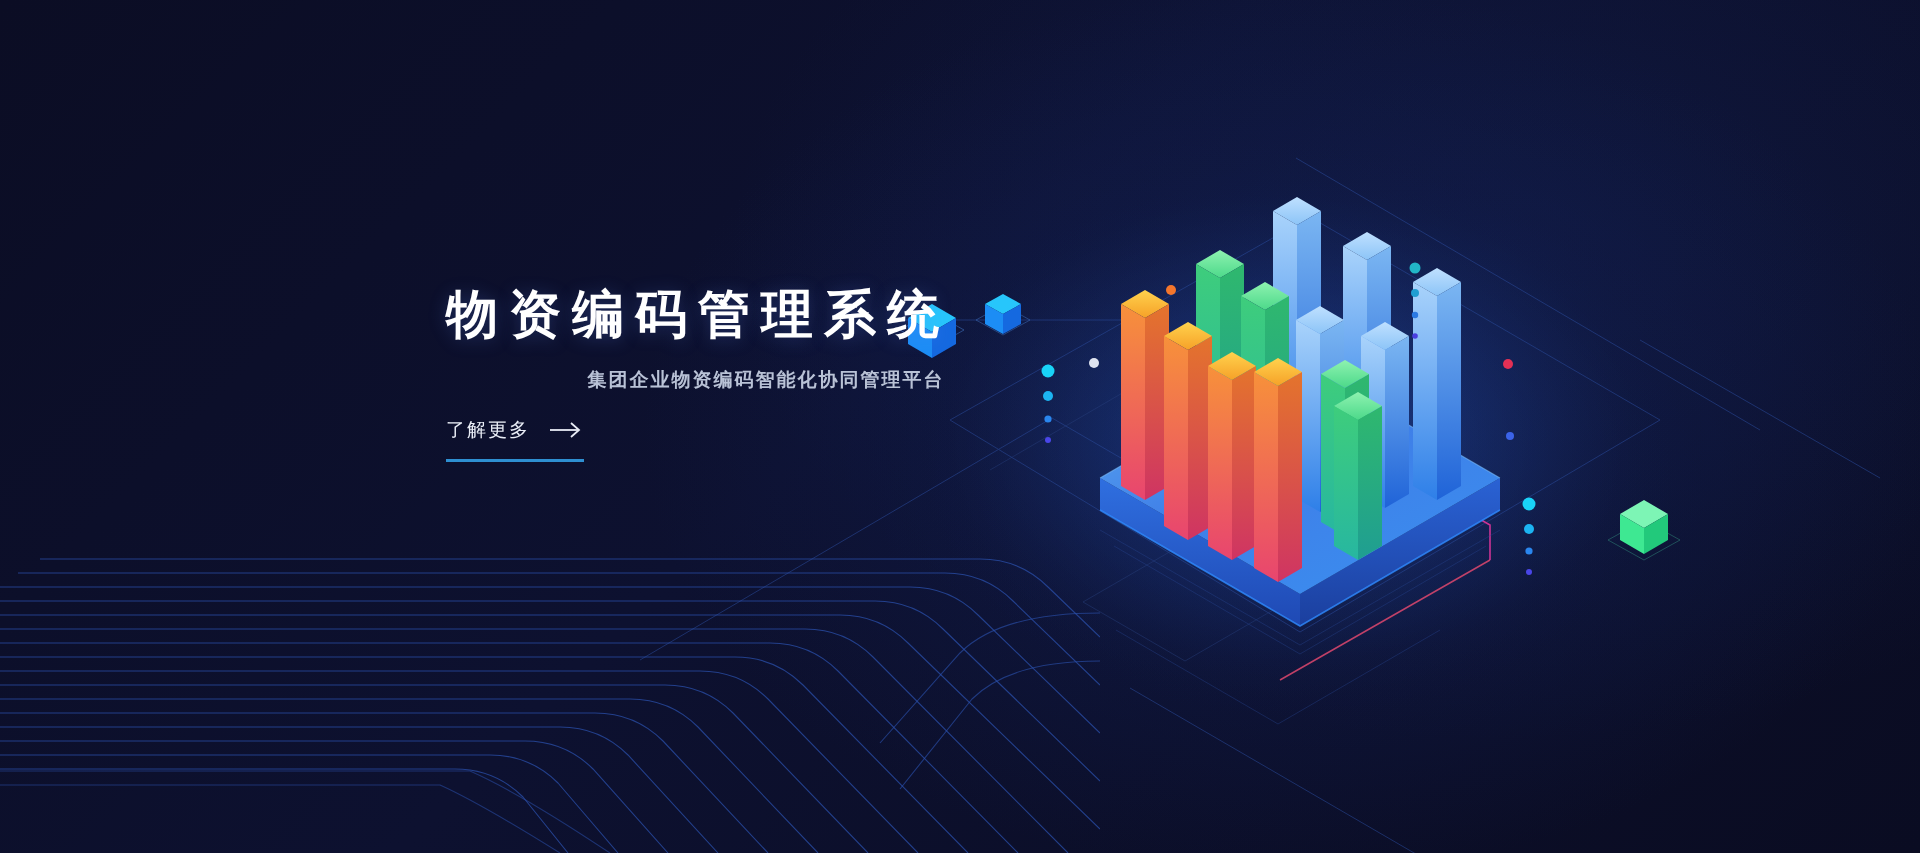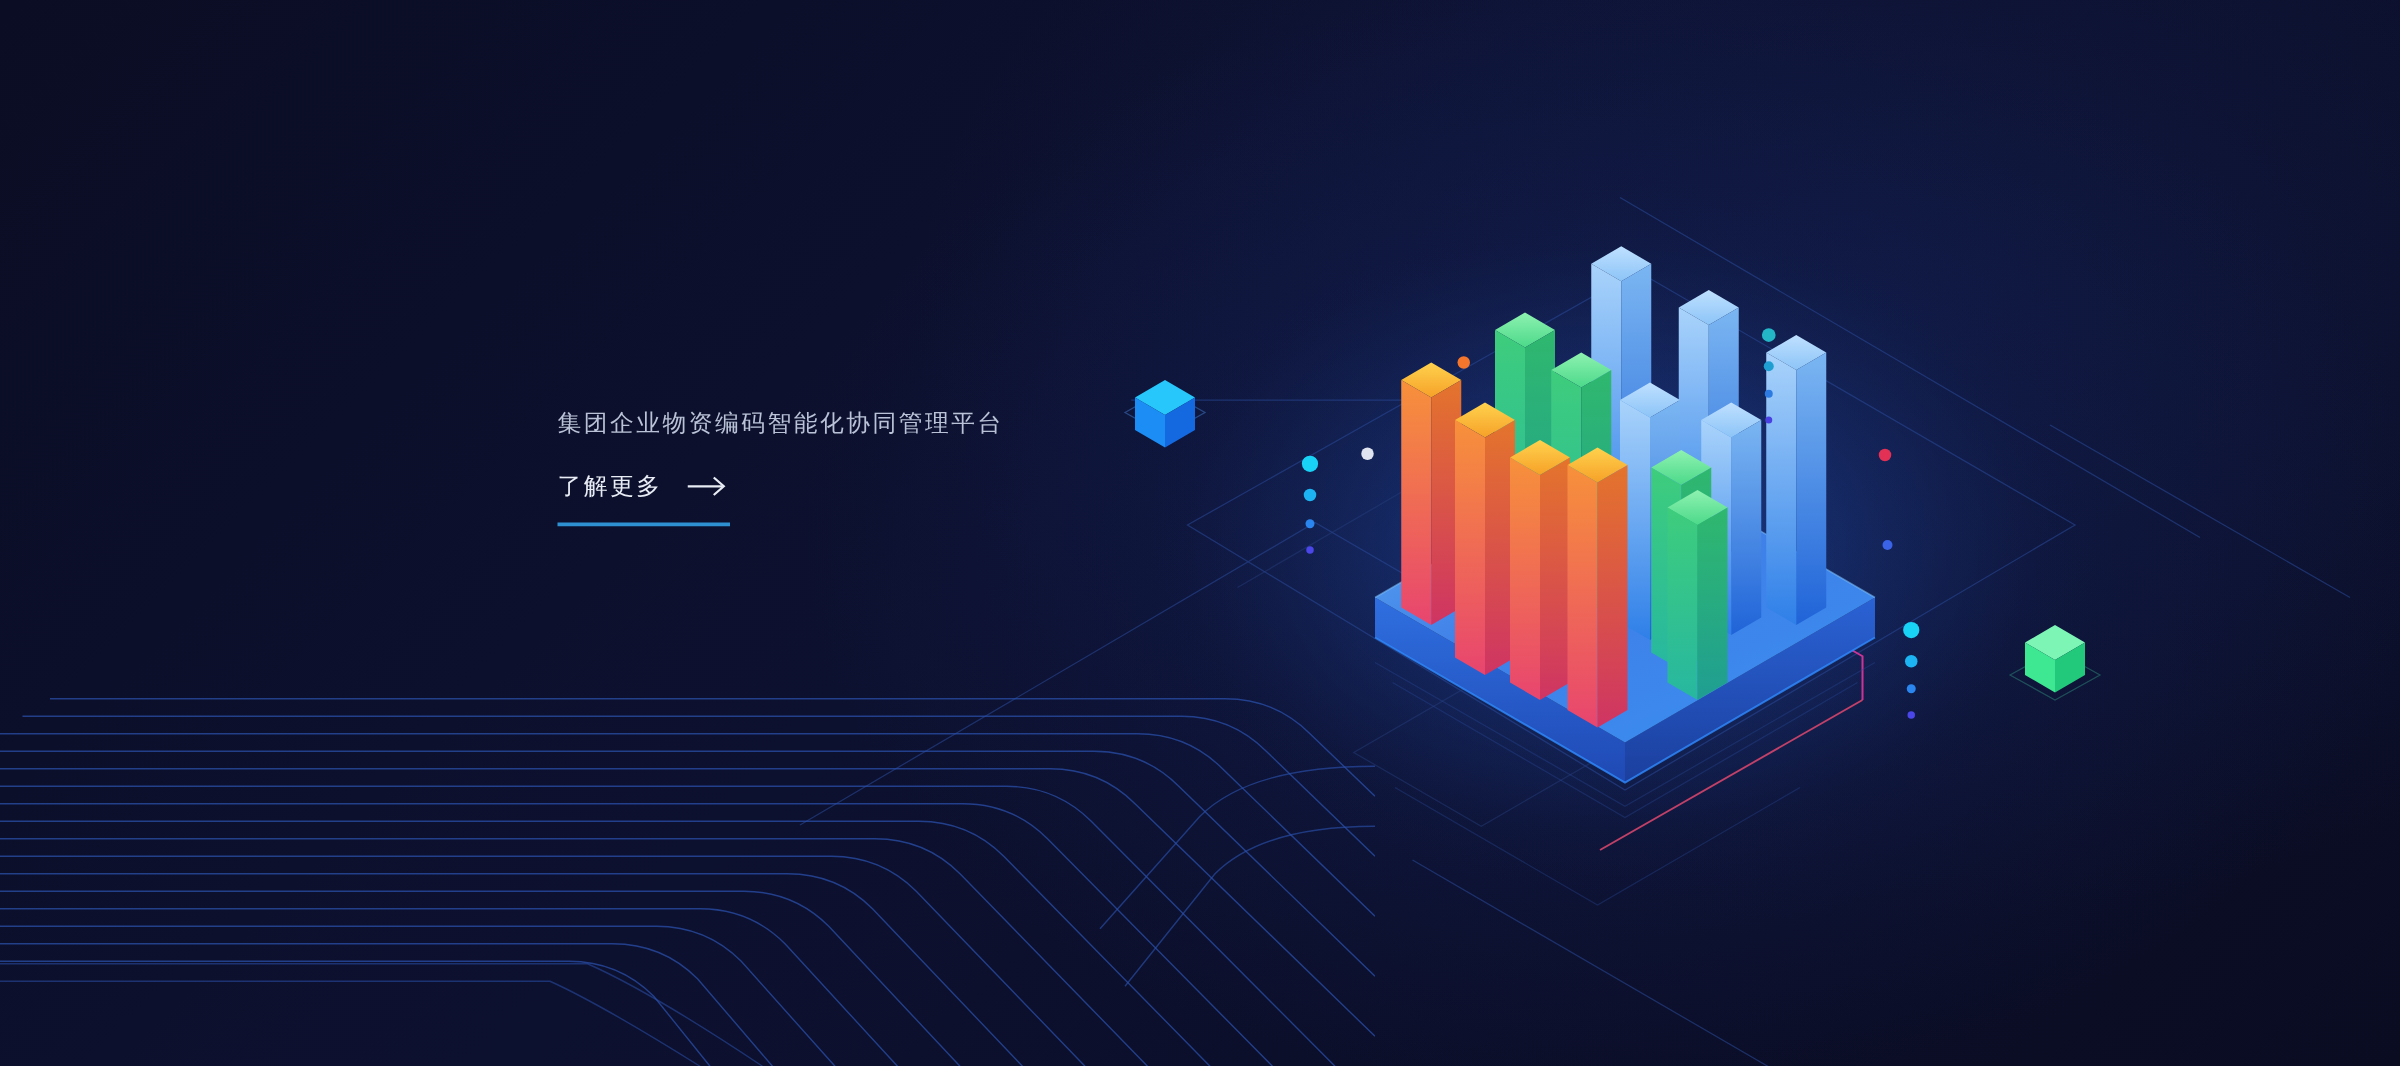--- a/index.html
+++ b/index.html
@@ -39,26 +39,27 @@
     text-shadow: 0 2px 18px rgba(90,140,255,0.25);
   }
   .title-row { display: flex; align-items: center; }
   .title-cube {
     position: relative;
     width: 62px; height: 62px;
     margin-left: 22px;
     flex: 0 0 auto;
   }
   .hero-subtitle {
-    margin: 44px 0 0 0;
+    margin: 20px 0 0 0;
     font-size: 19px;
     letter-spacing: 2px;
     color: #b9c2d6;
-    font-weight: 400;
+    font-weight: 700;
     white-space: nowrap;
+    text-align: center;
   }
   .more-link {
     display: inline-block;
     margin-top: 24px;
     padding-bottom: 16px;
     border-bottom: 3px solid #2e8fd1;
     cursor: pointer;
     user-select: none;
   }
   .more-link-inner { display: flex; align-items: center; }
@@ -339,20 +340,31 @@
 
     <g>
       <circle cx="1529" cy="504" r="6.5" fill="#19d3f7"></circle>
       <circle cx="1529" cy="529" r="5" fill="#1cb4f2"></circle>
       <circle cx="1529" cy="551" r="3.6" fill="#2a86ee"></circle>
       <circle cx="1529" cy="572" r="3" fill="#4a46e8"></circle>
     </g>
   </svg>
 
   <div class="text-block">
+    <div class="title-row">
+      <h1 class="hero-title">物资编码管理系统</h1>
+      <span class="title-cube">
+        <svg width="62" height="62" viewBox="0 0 62 62">
+          <polygon points="4,36 31,21 58,36 31,51" fill="none" stroke="#3b6ab5" stroke-width="1" opacity="0.55"></polygon>
+          <polygon points="31,10 49,20 31,30 13,20" fill="#27c6fb"></polygon>
+          <polygon points="13,20 31,30 31,50 13,40" fill="#1c8df5"></polygon>
+          <polygon points="31,30 49,20 49,40 31,50" fill="#1569e0"></polygon>
+        </svg>
+      </span>
+    </div>
 
     <p class="hero-subtitle">集团企业物资编码智能化协同管理平台</p>
 
     <a class="more-link">
       <span class="more-link-inner">
         <span class="more-text">了解更多</span>
         <span class="more-arrow">
           <svg width="34" height="18" viewBox="0 0 34 18">
             <line x1="0" y1="9" x2="28" y2="9" stroke="currentColor" stroke-width="1.8"></line>
             <polyline points="21,2 29,9 21,16" fill="none" stroke="currentColor" stroke-width="1.8"></polyline>

